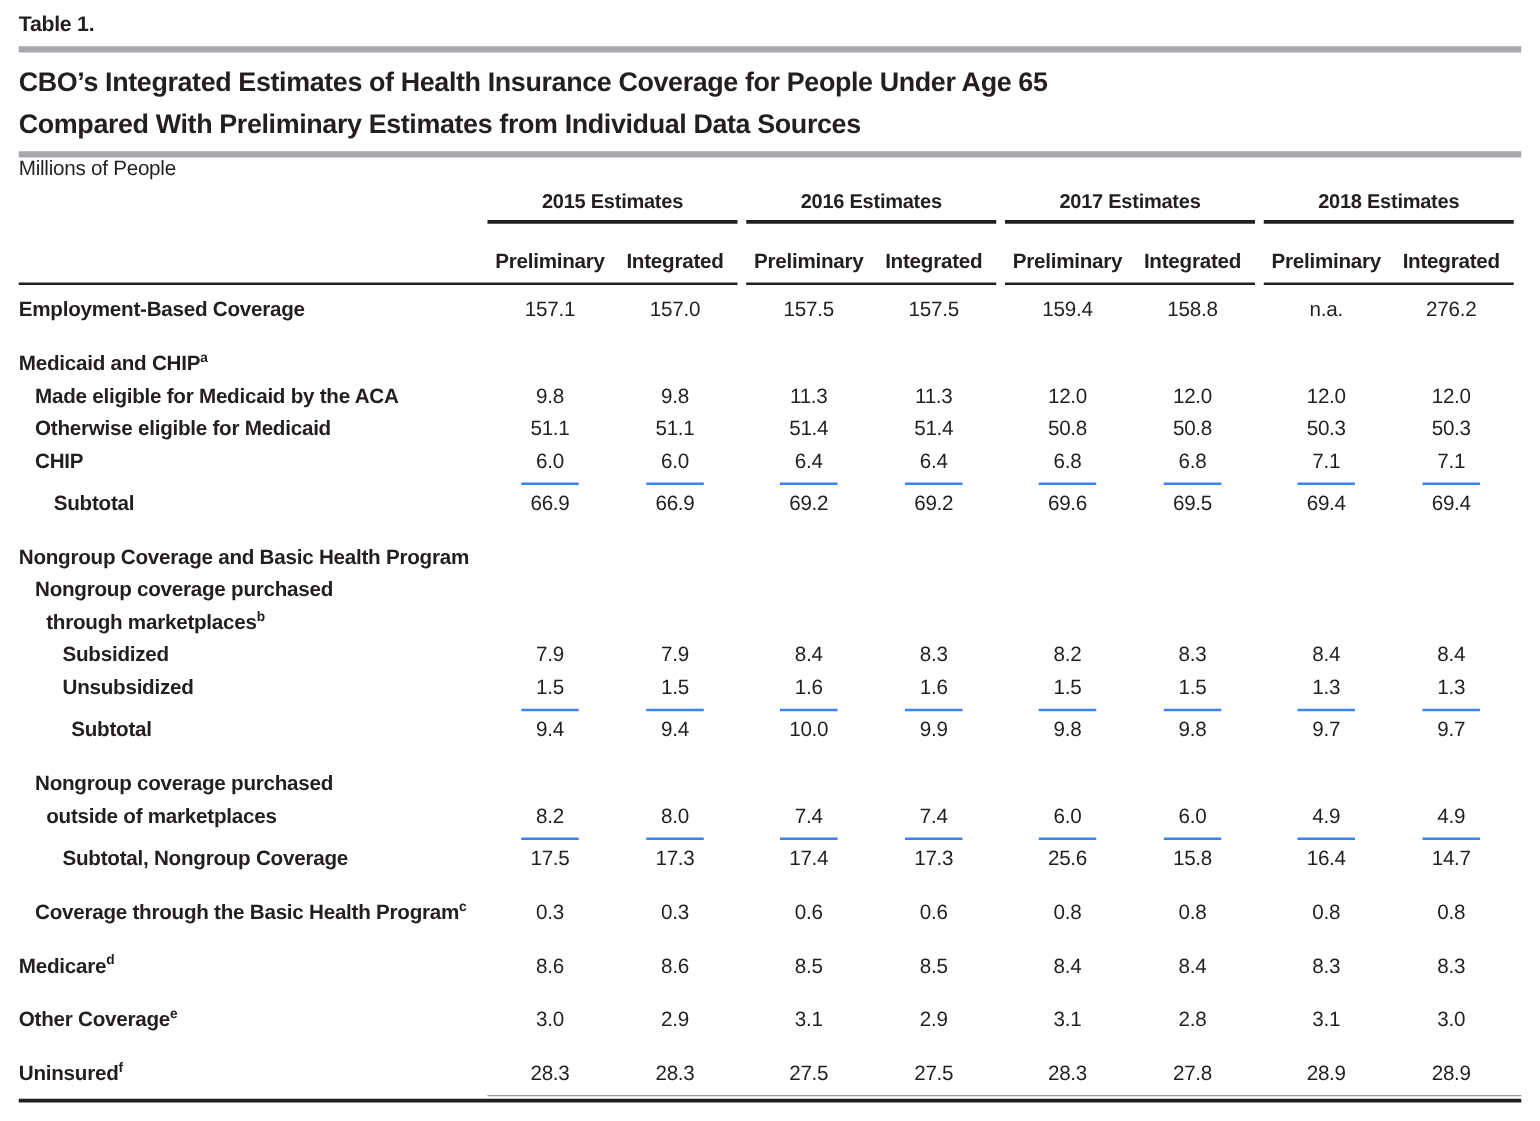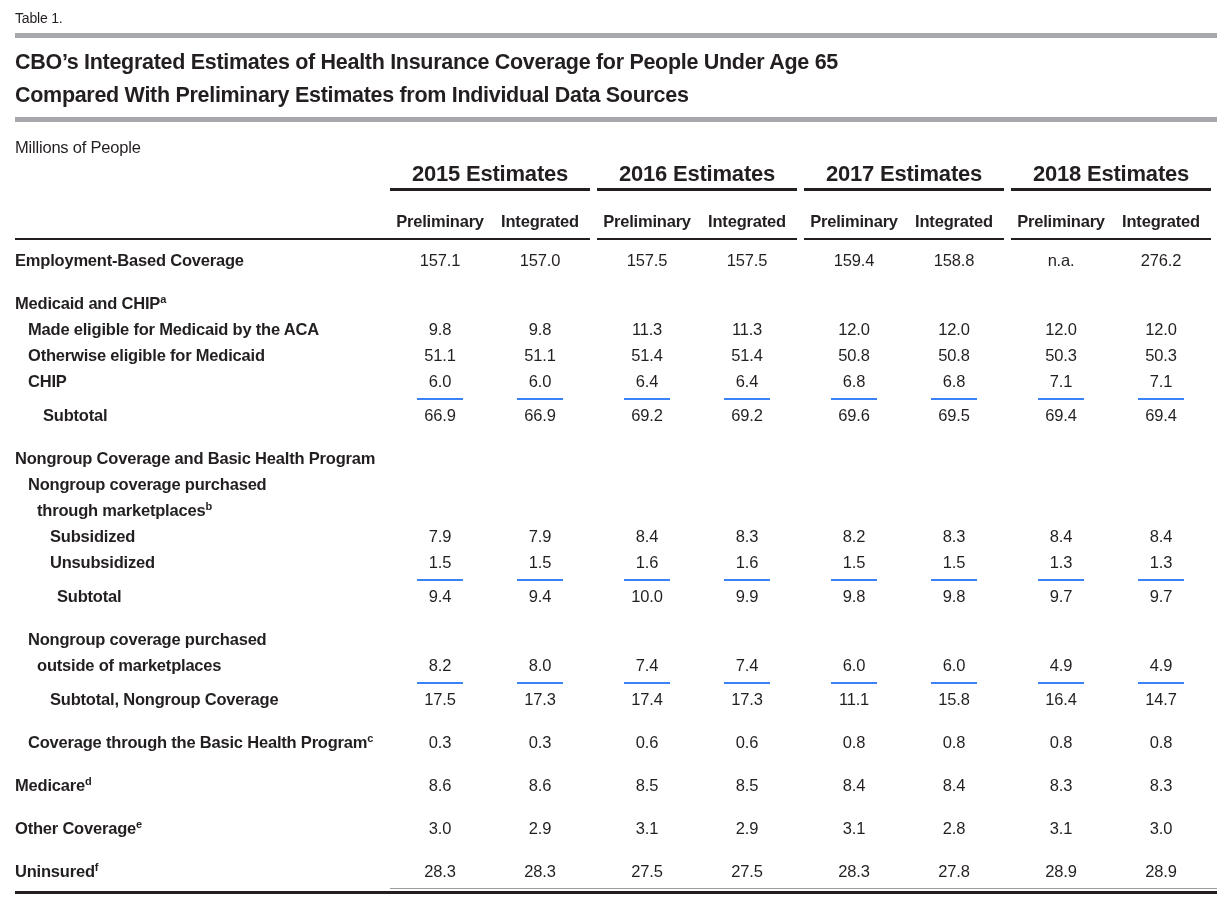--- a/index.html
+++ b/index.html
@@ -5,44 +5,44 @@
   * { box-sizing: border-box; margin: 0; padding: 0; }
   html, body { background: #ffffff; }
   body {
     width: 1232px; height: 897px;
     padding: 10px 15px 0 15px;
     font-family: "Liberation Sans", sans-serif;
     color: #231f20;
     letter-spacing: -0.2px;
     overflow: hidden;
   }
-  .table-label { font-size: 14px; font-weight: normal; margin-bottom: 7px; }
+  .table-label { font-size: 17px; font-weight: bold; margin-bottom: 7px; }
   .bar { height: 5px; background: #a6a8ab; }
   .title { font-size: 21.5px; font-weight: bold; line-height: 33px; margin: 8px 0 5px 0; letter-spacing: -0.3px; }
-  .units { font-size: 16.5px; margin: 16px 0 6px 0; }
+  .units { font-size: 16.5px; margin: 0 0 6px 0; }
 
   .row { display: flex; align-items: flex-start; }
   .cell-label { width: 375px; font-size: 16.5px; line-height: 26px; white-space: nowrap; font-weight: bold; }
   .cell-val { width: 100px; text-align: center; font-size: 16.5px; line-height: 26px; white-space: nowrap; }
   .cell-val.gs { margin-left: 7px; }
 
   
   .ind-0 { padding-left: 0; }
   .ind-1 { padding-left: 13px; }
   .ind-2 { padding-left: 28px; }
   .ind-3 { padding-left: 35px; }
   .ind-4 { padding-left: 42px; }
   .cont  { padding-left: 22px; } 
 
   sup.fn { font-size: 11px; vertical-align: super; line-height: 0; letter-spacing: 0; }
 
   
   .year-row { margin-top: 2px; align-items: flex-end; }
   .year-cell {
-    width: 200px; text-align: center; font-weight: bold; font-size: 22px;
+    width: 200px; text-align: center; font-weight: bold; font-size: 16px;
     line-height: 22px; border-bottom: 3px solid #231f20; padding-bottom: 3px;
   }
   .year-cell + .year-cell { margin-left: 7px; }
   .sub-row { margin-top: 17px; }
   .sub-row .cell-val { font-weight: bold; }
   .head-rule { display: flex; margin-top: 4px; }
   .head-rule .seg { height: 0; border-top: 2.5px solid #231f20; width: 200px; margin-left: 7px; }
   .head-rule .seg-first { width: 575px; margin-left: 0; }
 
   
@@ -254,21 +254,21 @@
       <div class="cell-val"><span class="val-line">6.0</span></div>
       <div class="cell-val gs"><span class="val-line">4.9</span></div>
       <div class="cell-val"><span class="val-line">4.9</span></div>
     </div>
     <div class="row data-row subtotal">
     <div class="cell-label ind-3"><span class="lbl">Subtotal, Nongroup Coverage</span></div>
   <div class="cell-val">17.5</div>
       <div class="cell-val">17.3</div>
       <div class="cell-val gs">17.4</div>
       <div class="cell-val">17.3</div>
-      <div class="cell-val gs">11.1</div>
+      <div class="cell-val gs">25.6</div>
       <div class="cell-val">15.8</div>
       <div class="cell-val gs">16.4</div>
       <div class="cell-val">14.7</div>
     </div>
     <div class="row data-row gap">
     <div class="cell-label ind-1"><span class="lbl">Coverage through the Basic Health Program</span><sup class="fn sup">c</sup></div>
   <div class="cell-val">0.3</div>
       <div class="cell-val">0.3</div>
       <div class="cell-val gs">0.6</div>
       <div class="cell-val">0.6</div>

